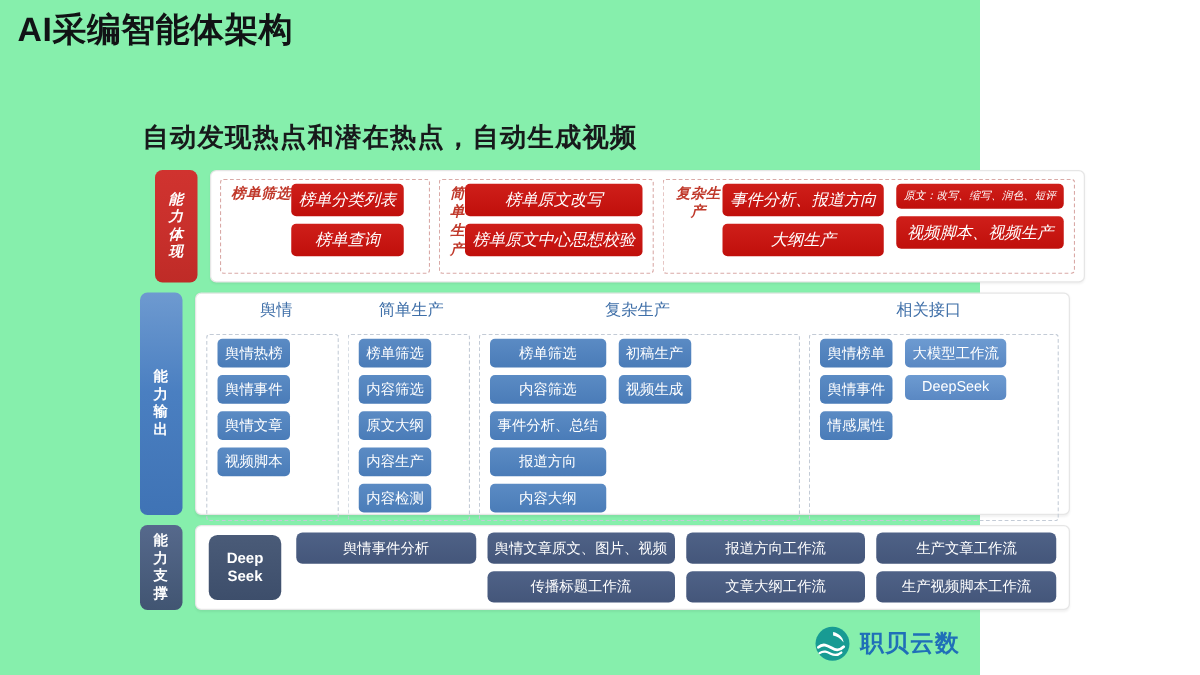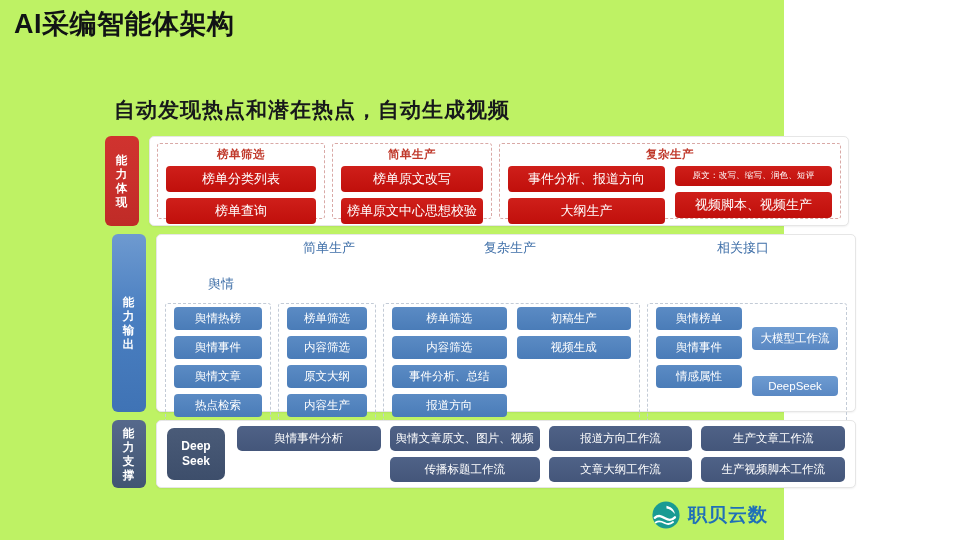--- a/index.html
+++ b/index.html
@@ -2,21 +2,21 @@
 <html><head>
 <meta charset="utf-8">
 <style>
   * { box-sizing: border-box; margin: 0; padding: 0; }
   html, body {
     width: 960px; height: 540px;
     background: #ffffff;
     font-family: "Liberation Sans", "DejaVu Sans", sans-serif;
     overflow: hidden;
   }
-  .slide { position: relative; width: 784px; height: 540px; background: #bef264; }
+  .slide { position: relative; width: 784px; height: 540px; background: #86efac; }
 
   
   .slide-title {
     position: absolute; left: 14px; top: 6px;
     font-size: 27px; font-weight: bold; color: #111315;
     letter-spacing: 0.5px;
   }
   .title-rule {
     position: absolute; left: 14px; top: 44px; width: 320px; height: 2px;
     background: transparent;
@@ -25,21 +25,21 @@
   
   .subtitle {
     position: absolute; left: 114px; top: 96px;
     font-size: 21px; font-weight: bold; color: #17191b;
     letter-spacing: 1px;
   }
 
   
   .row { position: absolute; display: flex; align-items: stretch; }
 
-  .row1 { left: 105px; top: 136px; width: 744px; height: 90px; }
+  .row1 { left: 124px; top: 136px; width: 744px; height: 90px; font-style: italic; }
 
   .side-label {
     flex: 0 0 34px; border-radius: 6px;
     display: flex; align-items: center; justify-content: center;
     color: #ffffff; font-size: 11.5px; font-weight: bold;
     line-height: 1.22; text-align: center; letter-spacing: 1px;
   }
   .side-label span { display: block; width: 13px; }
 
   .side-red {
@@ -54,21 +54,21 @@
 
   .panel {
     flex: 1 1 auto; margin-left: 10px; background: #ffffff;
     border: 1px solid #e6e6e6; border-radius: 5px;
     box-shadow: 0 1px 2px rgba(0,0,0,0.06);
     display: flex; padding: 6px 7px; gap: 7px;
   }
 
   .group-dashed {
     border: 1px dashed #d9a9a6; border-radius: 3px;
-    display: flex; flex-direction: column; padding: 3px 8px 6px;
+    display: flex; flex-direction: row; padding: 3px 8px 6px;
   }
   .group-dashed.blue { border-color: #c3cbd6; }
 
   .group-title {
     text-align: center; font-size: 11.5px; color: #c0392b;
     font-weight: bold; margin-bottom: 4px; letter-spacing: 0.5px;
   }
 
   .chips-col { display: flex; flex-direction: column; gap: 6px; }
   .chips-row2 { display: flex; gap: 10px; }
@@ -95,21 +95,20 @@
 
   .chip-blue {
     background: linear-gradient(180deg, #5b8bc4 0%, #4a7cb8 100%);
     color: #ffffff; border-radius: 4px;
     font-size: 11.5px; text-align: center;
     padding: 4px 6px; white-space: nowrap;
     display: flex; align-items: center; justify-content: center;
   }
   .chip-blue.light {
     background: linear-gradient(180deg, #6d9bd1 0%, #5a88c3 100%);
-    margin-top: 20px;
   }
 
   
   .row3 { left: 112px; top: 420px; width: 744px; height: 68px; }
   .panel3 { align-items: center; padding: 6px 10px; gap: 12px; }
 
   .deepseek-box {
     background: linear-gradient(180deg, #4a5b78 0%, #3d4e6b 100%);
     color: #ffffff; border-radius: 7px;
     width: 58px; height: 52px;
@@ -187,34 +186,34 @@
     </div>
   </div>
 
   <div class="row row2">
     <div class="side-label side-blue">
       <span>能力输出</span>
     </div>
     <div class="panel panel2">
 
       <div class="col-heads">
-        <div class="col-head" style="flex:0 0 112px;margin-top:36px;">舆情</div>
+        <div class="col-head" style="flex:0 0 112px;">舆情</div>
         <div class="col-head" style="flex:0 0 104px;">简单生产</div>
         <div class="col-head" style="flex:1 1 auto;">复杂生产</div>
         <div class="col-head" style="flex:0 0 208px;">相关接口</div>
       </div>
 
       <div class="cols-wrap">
 
         <div class="group-dashed blue" style="flex:0 0 106px;">
           <div class="chips-col">
             <div class="chip-blue">舆情热榜</div>
             <div class="chip-blue">舆情事件</div>
             <div class="chip-blue">舆情文章</div>
-            <div class="chip-blue">热点检索</div>
+            <div class="chip-blue">视频脚本</div>
           </div>
         </div>
 
         <div class="group-dashed blue" style="flex:0 0 98px;">
           <div class="chips-col">
             <div class="chip-blue">榜单筛选</div>
             <div class="chip-blue">内容筛选</div>
             <div class="chip-blue">原文大纲</div>
             <div class="chip-blue">内容生产</div>
             <div class="chip-blue">内容检测</div>

